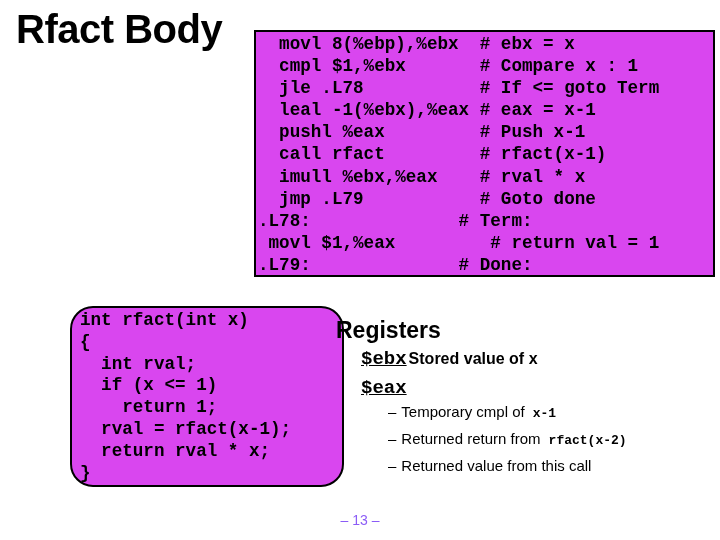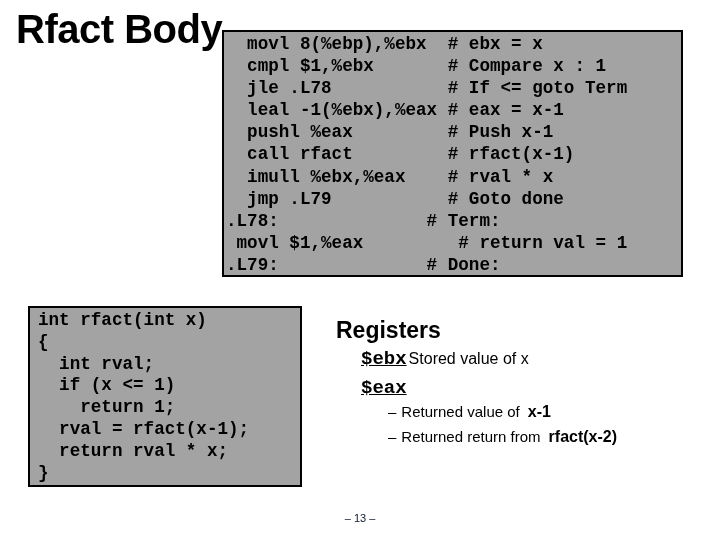--- a/index.html
+++ b/index.html
@@ -16,30 +16,31 @@
     left: 16px; top: 9px;
     font-size: 40px;
     font-weight: bold;
     line-height: 1;
     letter-spacing: -0.5px;
     white-space: nowrap;
   }
   .code-box {
     position: absolute;
     border: 2px solid #000000;
-    background: #a3a3a3;
+    background: #d946ef;
     box-sizing: border-box;
+    margin-left: 32px;
   }
   .asm-box {
     left: 222px; top: 30px;
     width: 461px; height: 247px;
   }
   .c-box {
-    left: 28px; top: 306px;
-    width: 274px; height: 181px;
+    left: 38px; top: 306px;
+    width: 274px; height: 181px; border-radius: 23px;
   }
   .code-box pre {
     margin: 0;
     font-family: "Liberation Mono", monospace;
     font-weight: bold;
     color: #000000;
   }
   .asm-box pre {
     font-size: 17.6px;
     line-height: 22.1px;
@@ -66,46 +67,46 @@
   .reg-row-ebx { top: 348px; }
   .reg-row-eax { top: 377px; }
   .reg-name {
     font-family: "Liberation Mono", monospace;
     font-weight: bold;
     font-size: 19px;
     text-decoration: underline;
   }
   .reg-desc {
     font-size: 16px;
-    font-weight: normal;
+    font-weight: bold;
     margin-left: 2px;
   }
   .bullet-list {
     position: absolute;
     left: 388px; top: 399px;
   }
   .bullet {
     line-height: 25.2px;
     font-size: 15px;
     white-space: nowrap;
   }
   .bullet-dash { margin-right: 5px; }
   .bullet-code {
-    font-family: Liberation Sans, sans-serif;
+    font-family: Liberation Mono, monospace;
     font-weight: bold;
-    font-size: 16px;
+    font-size: 13px;
     margin-left: 8px;
   }
   .page-number {
     position: absolute;
     left: 0; top: 512px;
     width: 720px;
     text-align: center;
-    font-size: 11px;
-    color: #0f172a;
+    font-size: 14px;
+    color: #8b5cf6;
   }
 </style>
 </head>
 <body>
 
 <div class="slide-title">Rfact Body</div>
 
 <div class="code-box asm-box">
   <pre>  movl 8(%ebp),%ebx  # ebx = x
   cmpl $1,%ebx       # Compare x : 1
@@ -136,20 +137,23 @@
 <div class="reg-row reg-row-ebx">
   <span class="reg-name">$ebx</span><span class="reg-desc">Stored value of x</span>
 </div>
 
 <div class="reg-row reg-row-eax">
   <span class="reg-name">$eax</span>
 </div>
 
 <div class="bullet-list">
   <div class="bullet">
-    <span class="bullet-dash">–</span><span class="bullet-text">Returned value of</span><span class="bullet-code">x-1</span>
+    <span class="bullet-dash">–</span><span class="bullet-text">Temporary cmpl of</span><span class="bullet-code">x-1</span>
   </div>
   <div class="bullet">
     <span class="bullet-dash">–</span><span class="bullet-text">Returned return from</span><span class="bullet-code">rfact(x-2)</span>
+  </div>
+  <div class="bullet">
+    <span class="bullet-dash">–</span><span class="bullet-text">Returned value from this call</span><span class="bullet-code"></span>
   </div>
 </div>
 
 <div class="page-number">– 13 –</div>
 
 </body></html>

